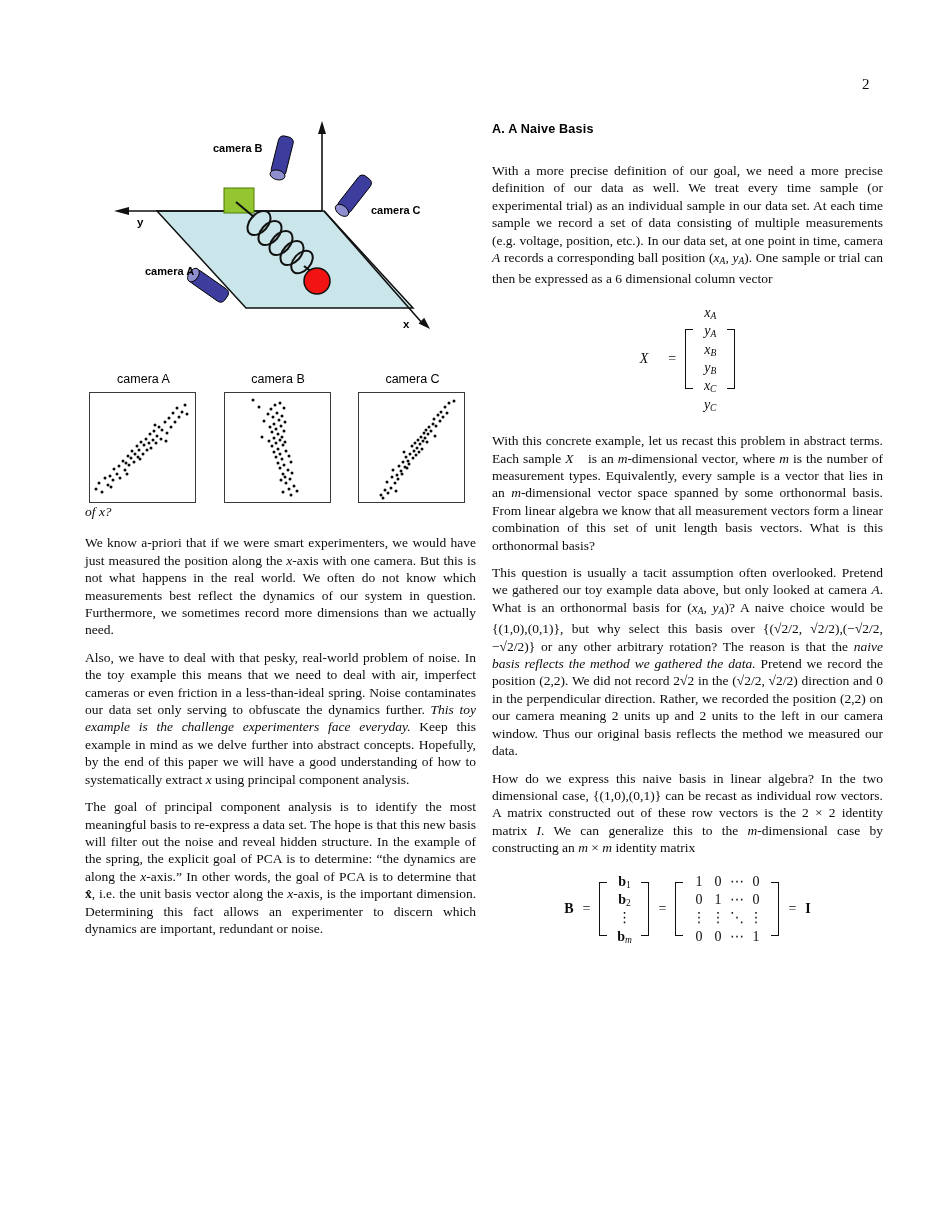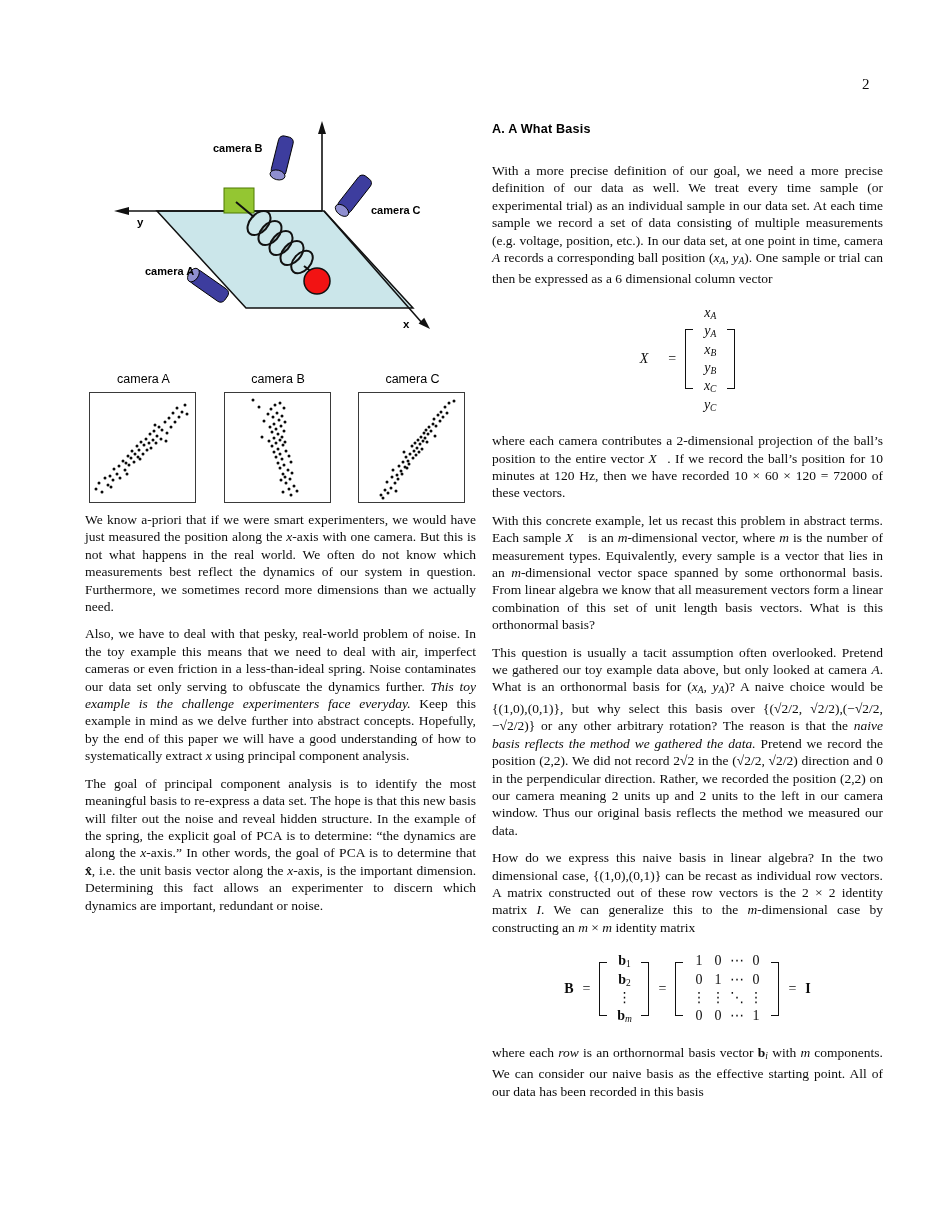--- a/index.html
+++ b/index.html
@@ -4,21 +4,21 @@
 <style>
   html,body{margin:0;padding:0;}
   body{
     width:952px;height:1232px;position:relative;background:#ffffff;color:#0c0c0c;
     font-family:"Liberation Serif","DejaVu Serif",serif;
   }
   .pageno{position:absolute;top:76px;left:862px;font-size:15px;}
   .col{position:absolute;width:391px;}
   .col-left{left:85px;top:110px;}
   .col-right{left:492px;top:116px;}
-  .para{font-size:13.5px;line-height:17.4px;text-align:justify;margin:8px 0 10px 0;}
+  .para{font-size:13.5px;line-height:17.4px;text-align:justify;margin:0 0 10px 0;}
   .leadin{font-size:13.5px;line-height:17.4px;margin:0 0 14px 0;}
   .heading{font-family:"Liberation Sans","DejaVu Sans",sans-serif;font-weight:bold;
     font-size:12.6px;letter-spacing:.2px;color:#000;}
   .h-left{margin:34px 0 44px 0;}
   .h-right{margin:6px 0 26px 0;}
   .it{font-style:italic;}
   .bd{font-weight:bold;}
   .sb{font-size:9.5px;vertical-align:-2px;}
   .sbi{font-size:9.5px;vertical-align:-2px;font-style:italic;}
   
@@ -271,50 +271,50 @@
           <span class="dot" style="left: 46%; top: 69%;"></span>
           <span class="dot" style="left: 41%; top: 74%;"></span>
           <span class="dot" style="left: 51%; top: 60%;"></span>
           <span class="dot" style="left: 30%; top: 87%;"></span>
           <span class="dot" style="left: 35%; top: 90%;"></span>
         </div>
     </div>
   </div>
 
 
+  <div class="leadin"><span class="it">of x?</span></div>
 
   <p class="para">We know a-priori that if we were smart experimenters, we would have just measured the position along the <span class="it">x</span>-axis with one camera. But this is not what happens in the real world. We often do not know which measurements best reflect the dynamics of our system in question. Furthermore, we sometimes record more dimensions than we actually need.</p>
   <p class="para">Also, we have to deal with that pesky, real-world problem of noise. In the toy example this means that we need to deal with air, imperfect cameras or even friction in a less-than-ideal spring. Noise contaminates our data set only serving to obfuscate the dynamics further. <span class="it">This toy example is the challenge experimenters face everyday.</span> Keep this example in mind as we delve further into abstract concepts. Hopefully, by the end of this paper we will have a good understanding of how to systematically extract <span class="it">x</span> using principal component analysis.</p>
 
 
   <p class="para">The goal of principal component analysis is to identify the most meaningful basis to re-express a data set. The hope is that this new basis will filter out the noise and reveal hidden structure. In the example of the spring, the explicit goal of PCA is to determine: “the dynamics are along the <span class="it">x</span>-axis.” In other words, the goal of PCA is to determine that <span class="bd">x̂</span>, i.e. the unit basis vector along the <span class="it">x</span>-axis, is the important dimension. Determining this fact allows an experimenter to discern which dynamics are important, redundant or noise.</p>
 </div>
 
 <div class="col col-right">
 
-  <div class="heading h-right">A.   A What Basis</div>
+  <div class="heading h-right">A.   A Naive Basis</div>
 
   <p class="para">With a more precise definition of our goal, we need a more precise definition of our data as well. We treat every time sample (or experimental trial) as an individual sample in our data set. At each time sample we record a set of data consisting of multiple measurements (e.g. voltage, position, etc.). In our data set, at one point in time, camera <span class="it">A</span> records a corresponding ball position (<span class="it">x</span><span class="sbi">A</span>, <span class="it">y</span><span class="sbi">A</span>). One sample or trial can then be expressed as a 6 dimensional column vector</p>
 
   <div class="eq">
     <span><span class="it">X⃗</span></span>
     <span class="sign">=</span>
     <span class="vbrk l"></span>
     <span class="eqcol">
       <span class="r"><span class="it">x</span><span class="sbi">A</span></span>
       <span class="r"><span class="it">y</span><span class="sbi">A</span></span>
       <span class="r"><span class="it">x</span><span class="sbi">B</span></span>
       <span class="r"><span class="it">y</span><span class="sbi">B</span></span>
       <span class="r"><span class="it">x</span><span class="sbi">C</span></span>
       <span class="r"><span class="it">y</span><span class="sbi">C</span></span>
     </span>
     <span class="vbrk r"></span>
   </div>
 
-  <p class="para">where each camera contributes a 2-dimensional projection of the ball’s position to the entire vector <span class="it">X⃗</span>. If we record the ball’s position for 10 minutes at 120 Hz, then we have recorded 10 × 60 × 120 = 72000 of these vectors.</p>
   <p class="para">With this concrete example, let us recast this problem in abstract terms. Each sample <span class="it">X⃗</span> is an <span class="it">m</span>-dimensional vector, where <span class="it">m</span> is the number of measurement types. Equivalently, every sample is a vector that lies in an <span class="it">m</span>-dimensional vector space spanned by some orthonormal basis. From linear algebra we know that all measurement vectors form a linear combination of this set of unit length basis vectors. What is this orthonormal basis?</p>
   <p class="para">This question is usually a tacit assumption often overlooked. Pretend we gathered our toy example data above, but only looked at camera <span class="it">A</span>. What is an orthonormal basis for (<span class="it">x</span><span class="sbi">A</span>, <span class="it">y</span><span class="sbi">A</span>)? A naive choice would be {(1,0),(0,1)}, but why select this basis over {(√2/2, √2/2),(−√2/2, −√2/2)} or any other arbitrary rotation? The reason is that the <span class="it">naive basis reflects the method we gathered the data.</span> Pretend we record the position (2,2). We did not record 2√2 in the (√2/2, √2/2) direction and 0 in the perpendicular direction. Rather, we recorded the position (2,2) on our camera meaning 2 units up and 2 units to the left in our camera window. Thus our original basis reflects the method we measured our data.</p>
   <p class="para">How do we express this naive basis in linear algebra? In the two dimensional case, {(1,0),(0,1)} can be recast as individual row vectors. A matrix constructed out of these row vectors is the 2 × 2 identity matrix <span class="it">I</span>. We can generalize this to the <span class="it">m</span>-dimensional case by constructing an <span class="it">m</span> × <span class="it">m</span> identity matrix</p>
 
   <div class="eq">
     <span><span class="bd">B</span></span>
     <span class="sign">=</span>
     <span class="mbrk l"></span>
     <span class="eqcol">
       <span class="r"><span class="bd">b</span><span class="sb">1</span></span>
@@ -349,14 +349,13 @@
         <span>0</span>
         <span>⋯</span>
         <span>1</span>
       </span>
     </span>
     <span class="mbrk r"></span>
     <span class="sign">=</span>
     <span><span class="bd">I</span></span>
   </div>
 
-  <p class="para">where each <span class="it">row</span> is an orthornormal basis vector <span class="bd">b</span><span class="sbi">i</span> with <span class="it">m</span> components. We can consider our naive basis as the effective starting point. All of our data has been recorded in this basis</p>
 </div>
 
 </body></html>

